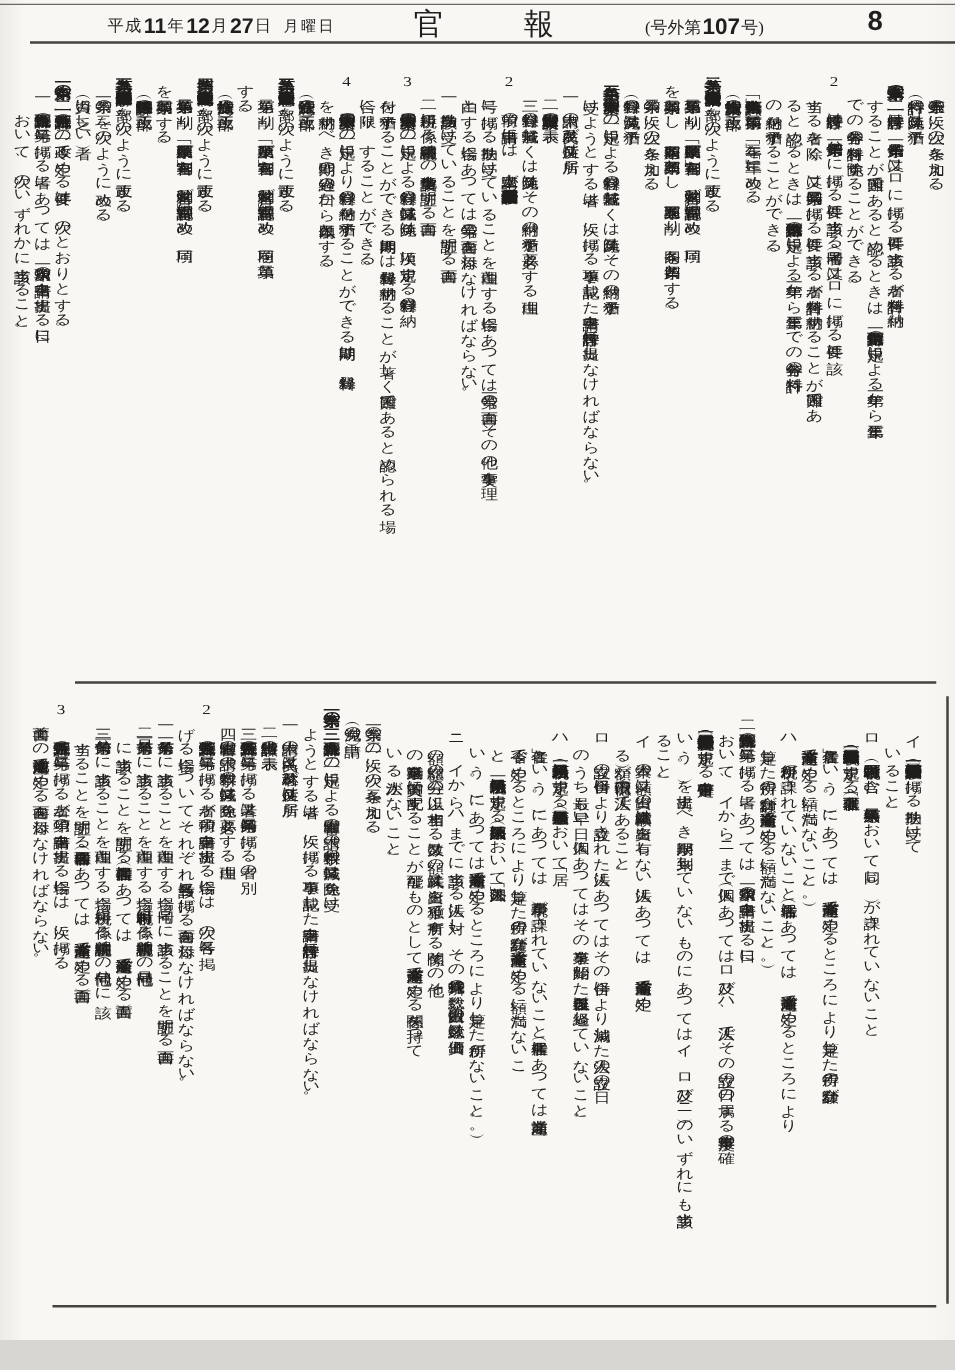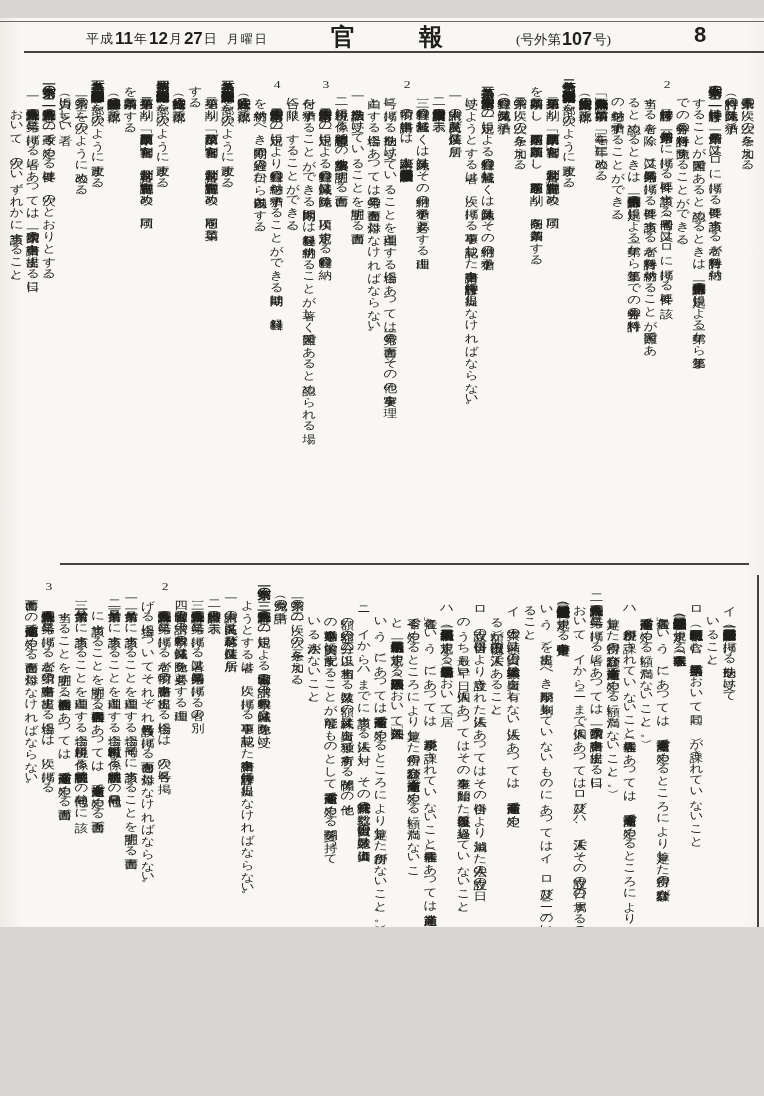--- a/index.html
+++ b/index.html
@@ -1,33 +1,33 @@
 <!DOCTYPE html>
 <html lang="ja"><head>
 <meta charset="utf-8">
 <style>
   html,body{margin:0;padding:0;background:#d8d6d2;}
   .page{
-    position:relative;width:764px;height:909px;margin:18px auto;
+    position:relative;width:764px;height:1072px;margin:0 auto;
     background:linear-gradient(90deg,#ecebe6 0px,#f8f7f3 20px,#f8f7f3 744px,#f3f2ee 764px);
     font-family:"Liberation Serif","DejaVu Serif",serif;
     color:#201f1d;overflow:hidden;
   }
   .rule{position:absolute;background:#45433f;}
   .rule-top{left:0;top:3px;width:764px;height:1px;background:#6b6965;}
   .rule-header{left:24px;top:33px;width:740px;height:2px;}
   .rule-mid{left:60px;top:545px;width:689px;height:2px;}
   .rule-bottom{left:42px;top:1044px;width:707px;height:2px;}
   .rule-right-edge{left:757px;top:557px;width:2px;height:486px;}
 
   
   .h-date{position:absolute;left:86px;top:11px;font-size:13px;letter-spacing:1px;white-space:nowrap;}
   .h-date .hn{font-size:17px;font-weight:700;font-family:"Liberation Sans","DejaVu Sans",sans-serif;letter-spacing:0;padding:0 1px;vertical-align:-1px;}
   .h-weekday{font-size:12px;margin-left:9px;letter-spacing:2px;}
-  .h-title{position:absolute;left:331px;top:3px;font-size:24px;font-weight:700;letter-spacing:64px;white-space:nowrap;}
+  .h-title{position:absolute;left:331px;top:3px;font-size:24px;font-weight:400;letter-spacing:64px;white-space:nowrap;}
   .h-issue{position:absolute;left:516px;top:11px;font-size:13.5px;white-space:nowrap;}
   .h-issue .hn2{font-size:18px;font-weight:700;font-family:"Liberation Sans","DejaVu Sans",sans-serif;padding:0 1px;vertical-align:-1px;}
   .h-page{position:absolute;left:694px;top:4px;font-size:22px;font-weight:700;font-family:"Liberation Sans","DejaVu Sans",sans-serif;}
 
   
   .block{
     position:absolute;writing-mode:vertical-rl;text-orientation:mixed;
     font-size:10.9px;font-kerning:none;
     transform:scaleX(1.25);transform-origin:top right;
   }

